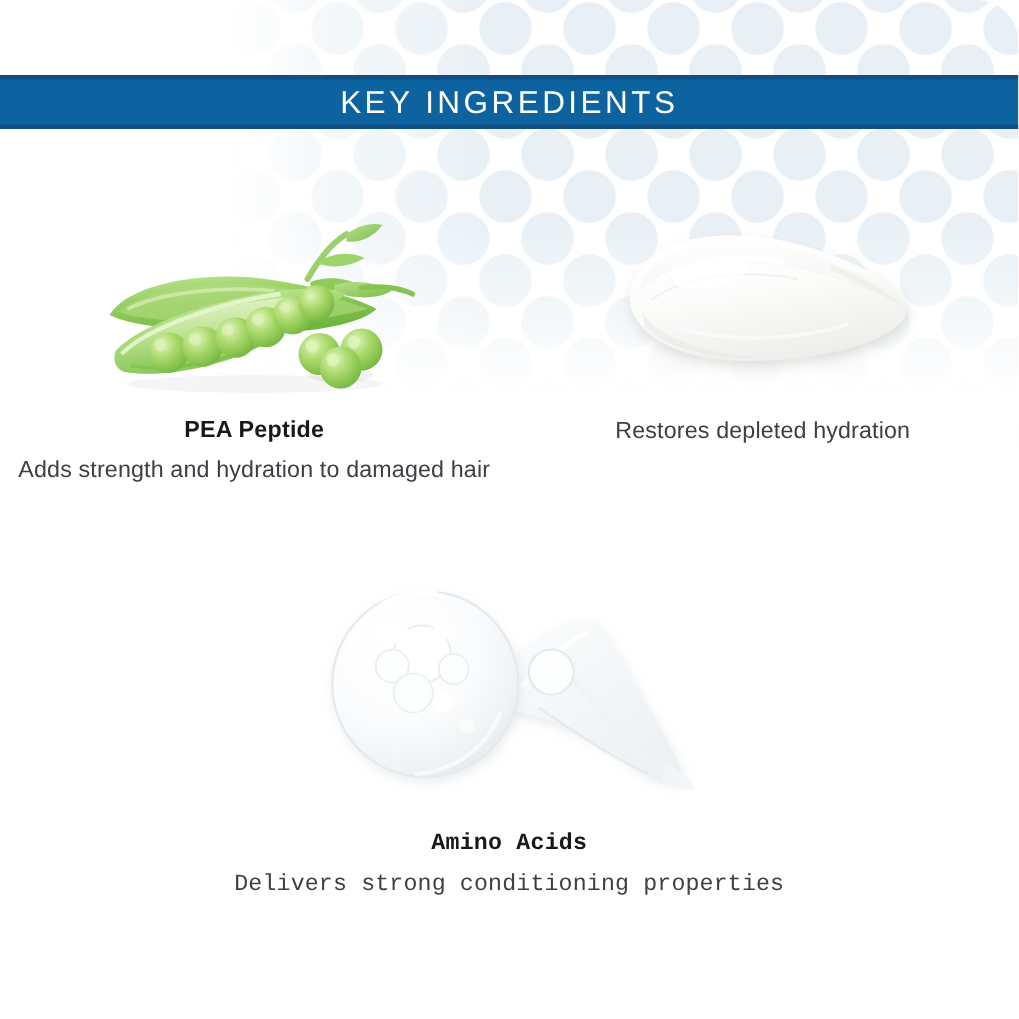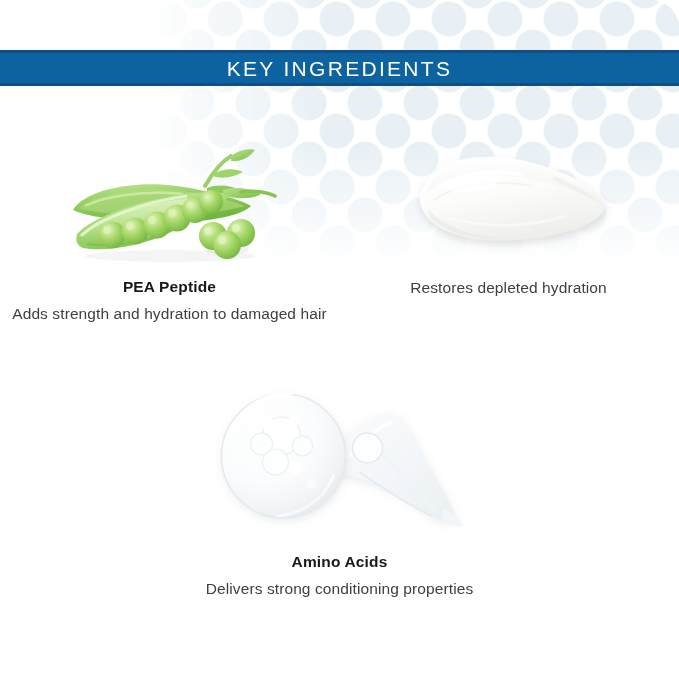--- a/index.html
+++ b/index.html
@@ -59,21 +59,21 @@
     white-space:nowrap;
   }
 
   
   .row {
     position:absolute;
     display:flex;
     width:679px;
   }
   .row-top { left:0; top:120px; }
-  .row-bottom { left:0; top:380px; justify-content:center; }
+  .row-bottom { left:0; top:380px; justify-content:center;font-family:Liberation Mono, monospace; }
 
   .card {
     width:339px;
     display:flex;
     flex-direction:column;
     align-items:center;
   }
   .card-wide { width:440px; }
 
   .art {

